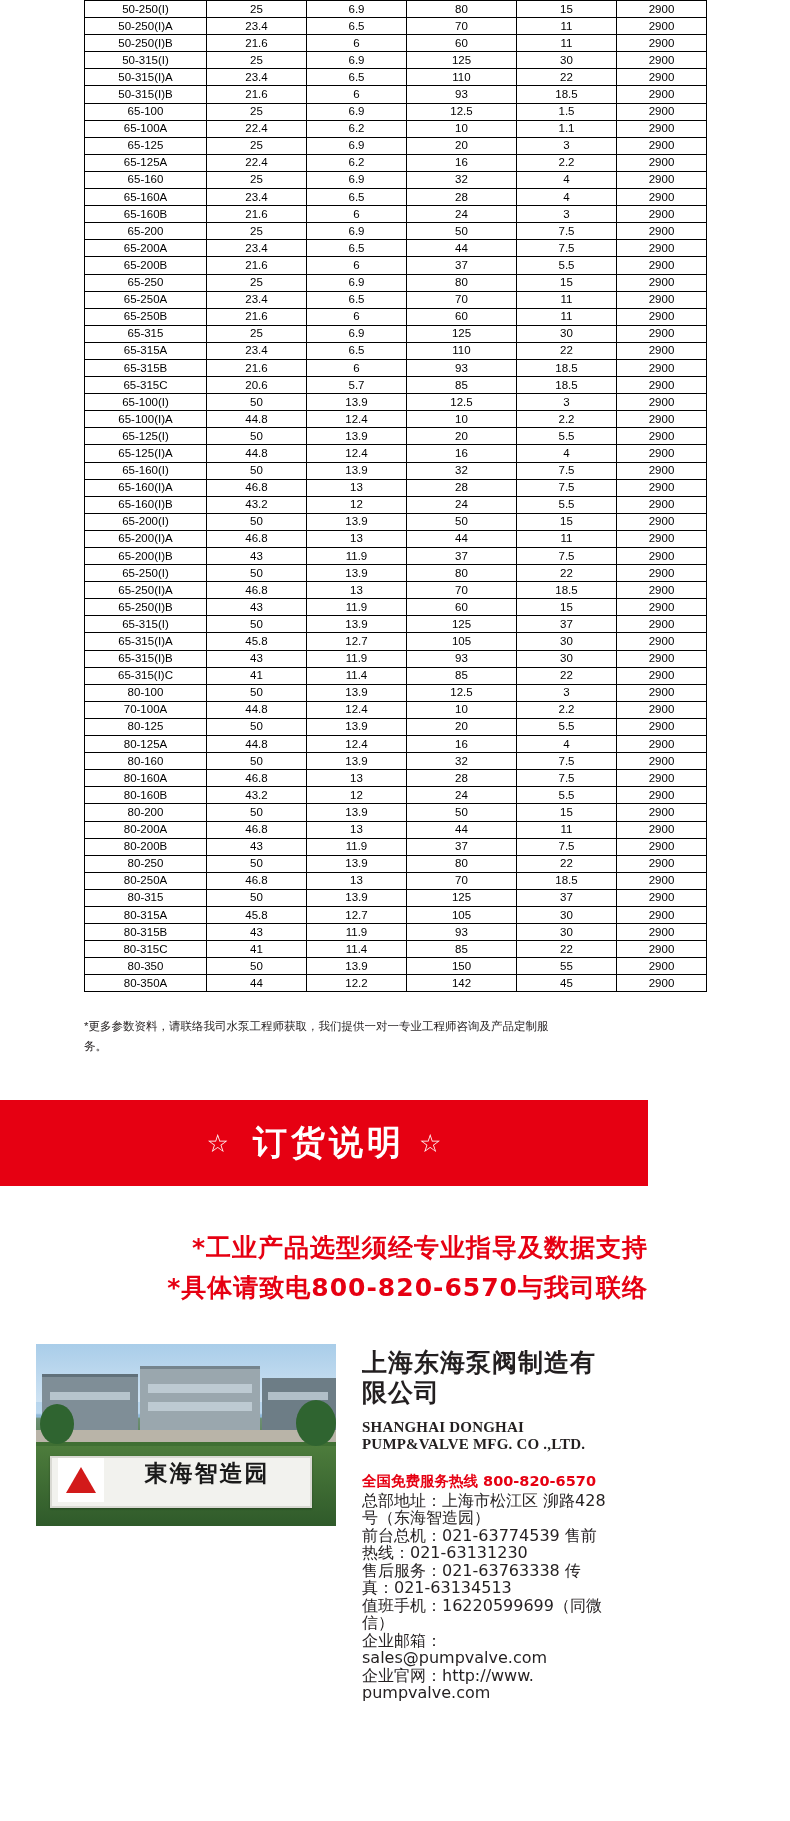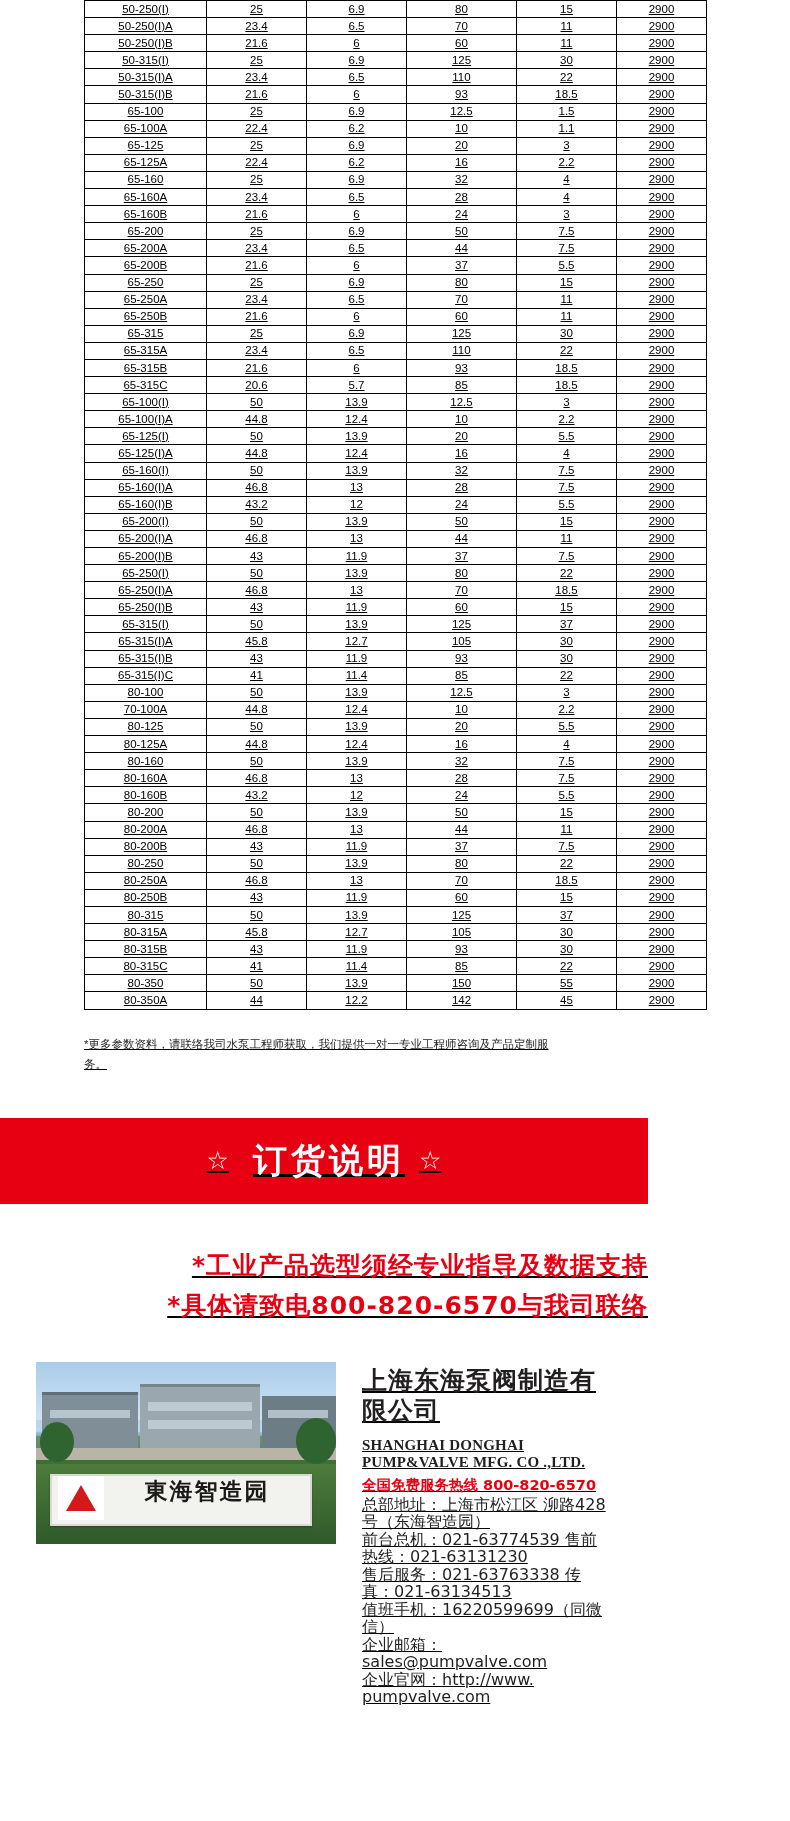--- a/index.html
+++ b/index.html
@@ -3,21 +3,21 @@
 <meta charset="utf-8">
 <style>
   * { box-sizing: border-box; }
   html, body { margin:0; padding:0; }
   body {
     width: 790px;
     background: #ffffff;
     font-family: "Liberation Sans", sans-serif;
     color: #000;
   }
-  .page { width: 648px; position: relative; text-decoration: underline; }
+  .page { width: 648px; position: relative; }
 
   
   .table-wrap { padding: 0 84px 0 84px; }
   table.spec {
     width: 622px;
     border-collapse: collapse;
     table-layout: fixed;
   }
   table.spec td {
     border: 1px solid #000;
@@ -134,21 +134,21 @@
   .company { flex: 1; padding-top: 4px; }
   .company-cn {
     font-size: 25px; font-weight: bold; color:#231f20; letter-spacing:1px;
     font-family:"DejaVu Sans", sans-serif; line-height: 30px;
   }
   .company-en {
     font-size: 15px; color:#231f20; font-weight: bold; letter-spacing:.2px;
     margin-top:11px; font-family:"Liberation Serif", serif;
   }
   .hotline {
-    color:#e60012; font-size:14.5px; font-weight:bold; margin-top:5px;
+    color:#e60012; font-size:14.5px; font-weight:bold; margin-top:19px;
     font-family:"DejaVu Sans", sans-serif;
   }
   .addr-line {
     font-size: 16px; color:#231f20; line-height:17px; margin-top:1px;
     font-family:"DejaVu Sans", sans-serif;
   }
 </style>
 </head>
 <body>
 
@@ -572,28 +572,20 @@
             <td>80</td>
             <td>22</td>
             <td>2900</td>
           </tr>
           <tr>
             <td>80-250A</td>
             <td>46.8</td>
             <td>13</td>
             <td>70</td>
             <td>18.5</td>
-            <td>2900</td>
-          </tr>
-          <tr>
-            <td>80-250B</td>
-            <td>43</td>
-            <td>11.9</td>
-            <td>60</td>
-            <td>15</td>
             <td>2900</td>
           </tr>
           <tr>
             <td>80-315</td>
             <td>50</td>
             <td>13.9</td>
             <td>125</td>
             <td>37</td>
             <td>2900</td>
           </tr>

